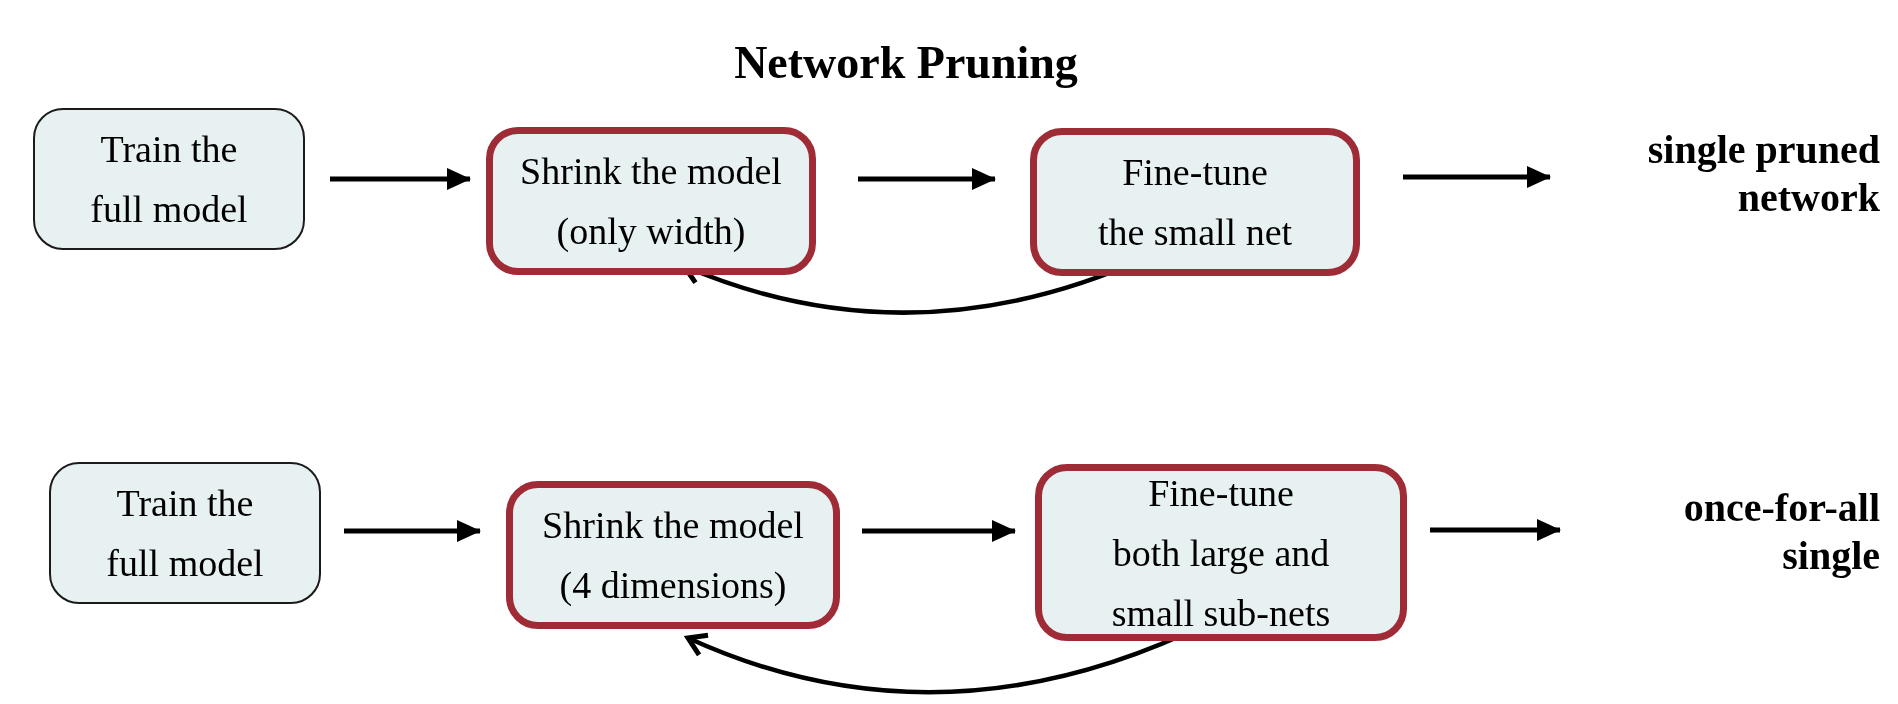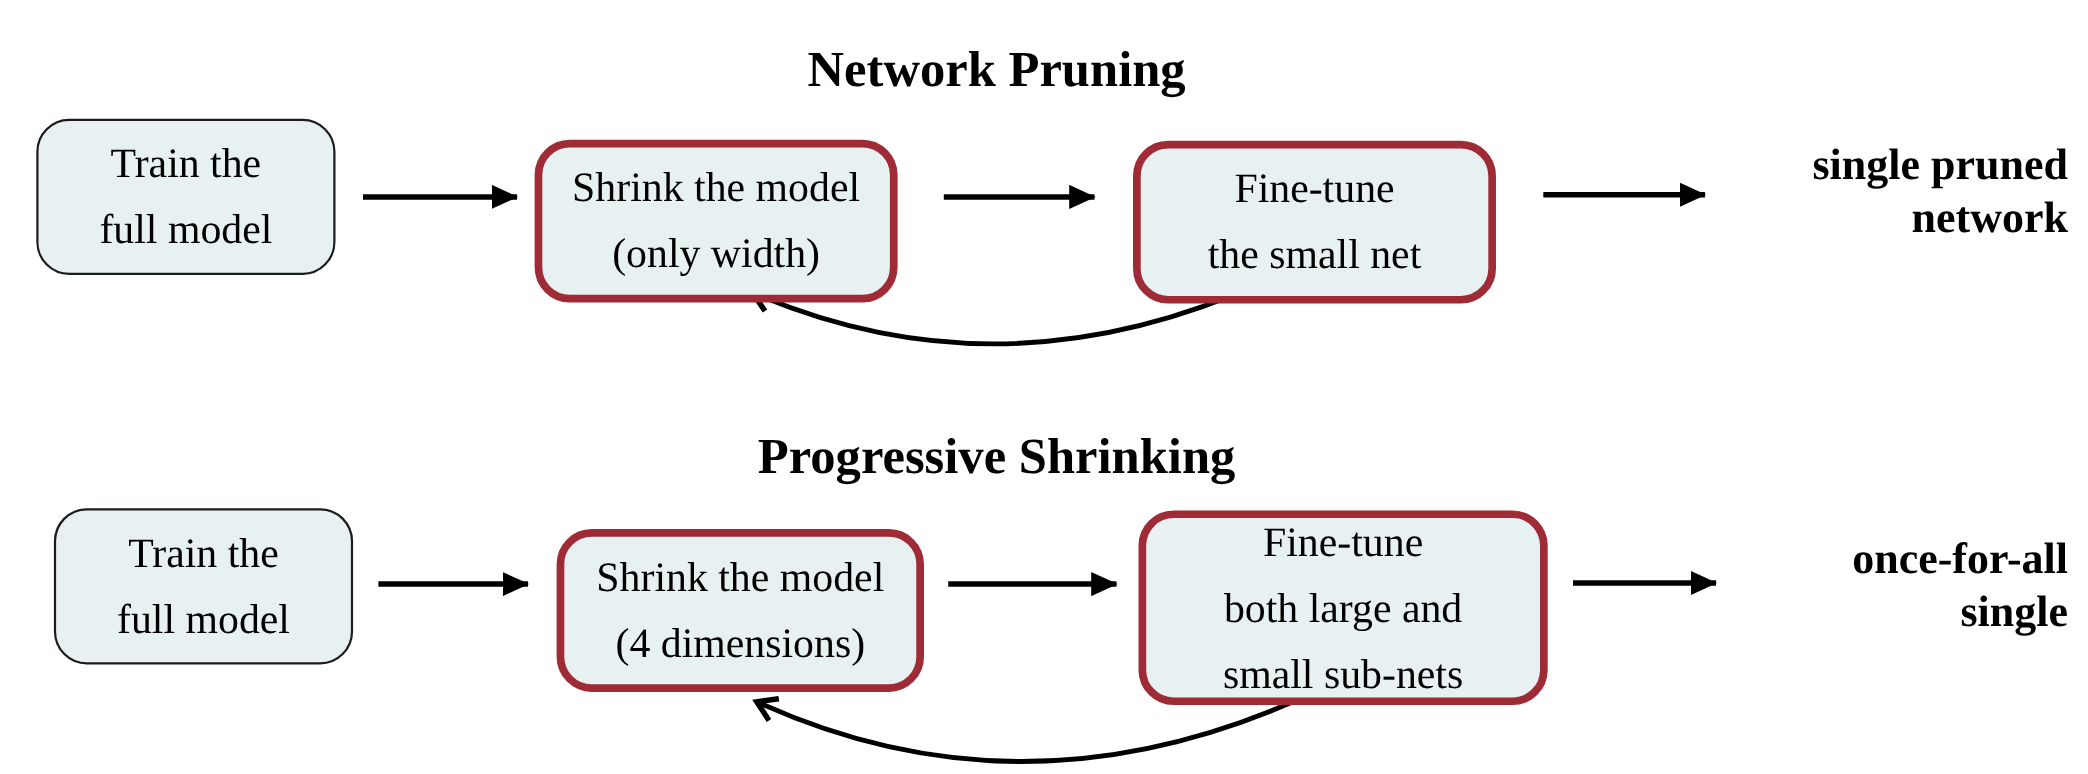--- a/index.html
+++ b/index.html
@@ -107,21 +107,20 @@
     <span class="boxlabel">Shrink the model
 (only width)</span>
   </div>
   <div class="flowbox highlight" id="box-1-3">
     <span class="boxlabel">Fine-tune
 the small net</span>
   </div>
   <div class="outlabel" id="out-1">single pruned
 network</div>
 
-  <div class="section-title" id="title-2">Progressive Shrinking</div>
 
   <div class="flowbox plain" id="box-2-1">
     <span class="boxlabel">Train the
 full model</span>
   </div>
   <div class="flowbox highlight" id="box-2-2">
     <span class="boxlabel">Shrink the model
 (4 dimensions)</span>
   </div>
   <div class="flowbox highlight" id="box-2-3">

